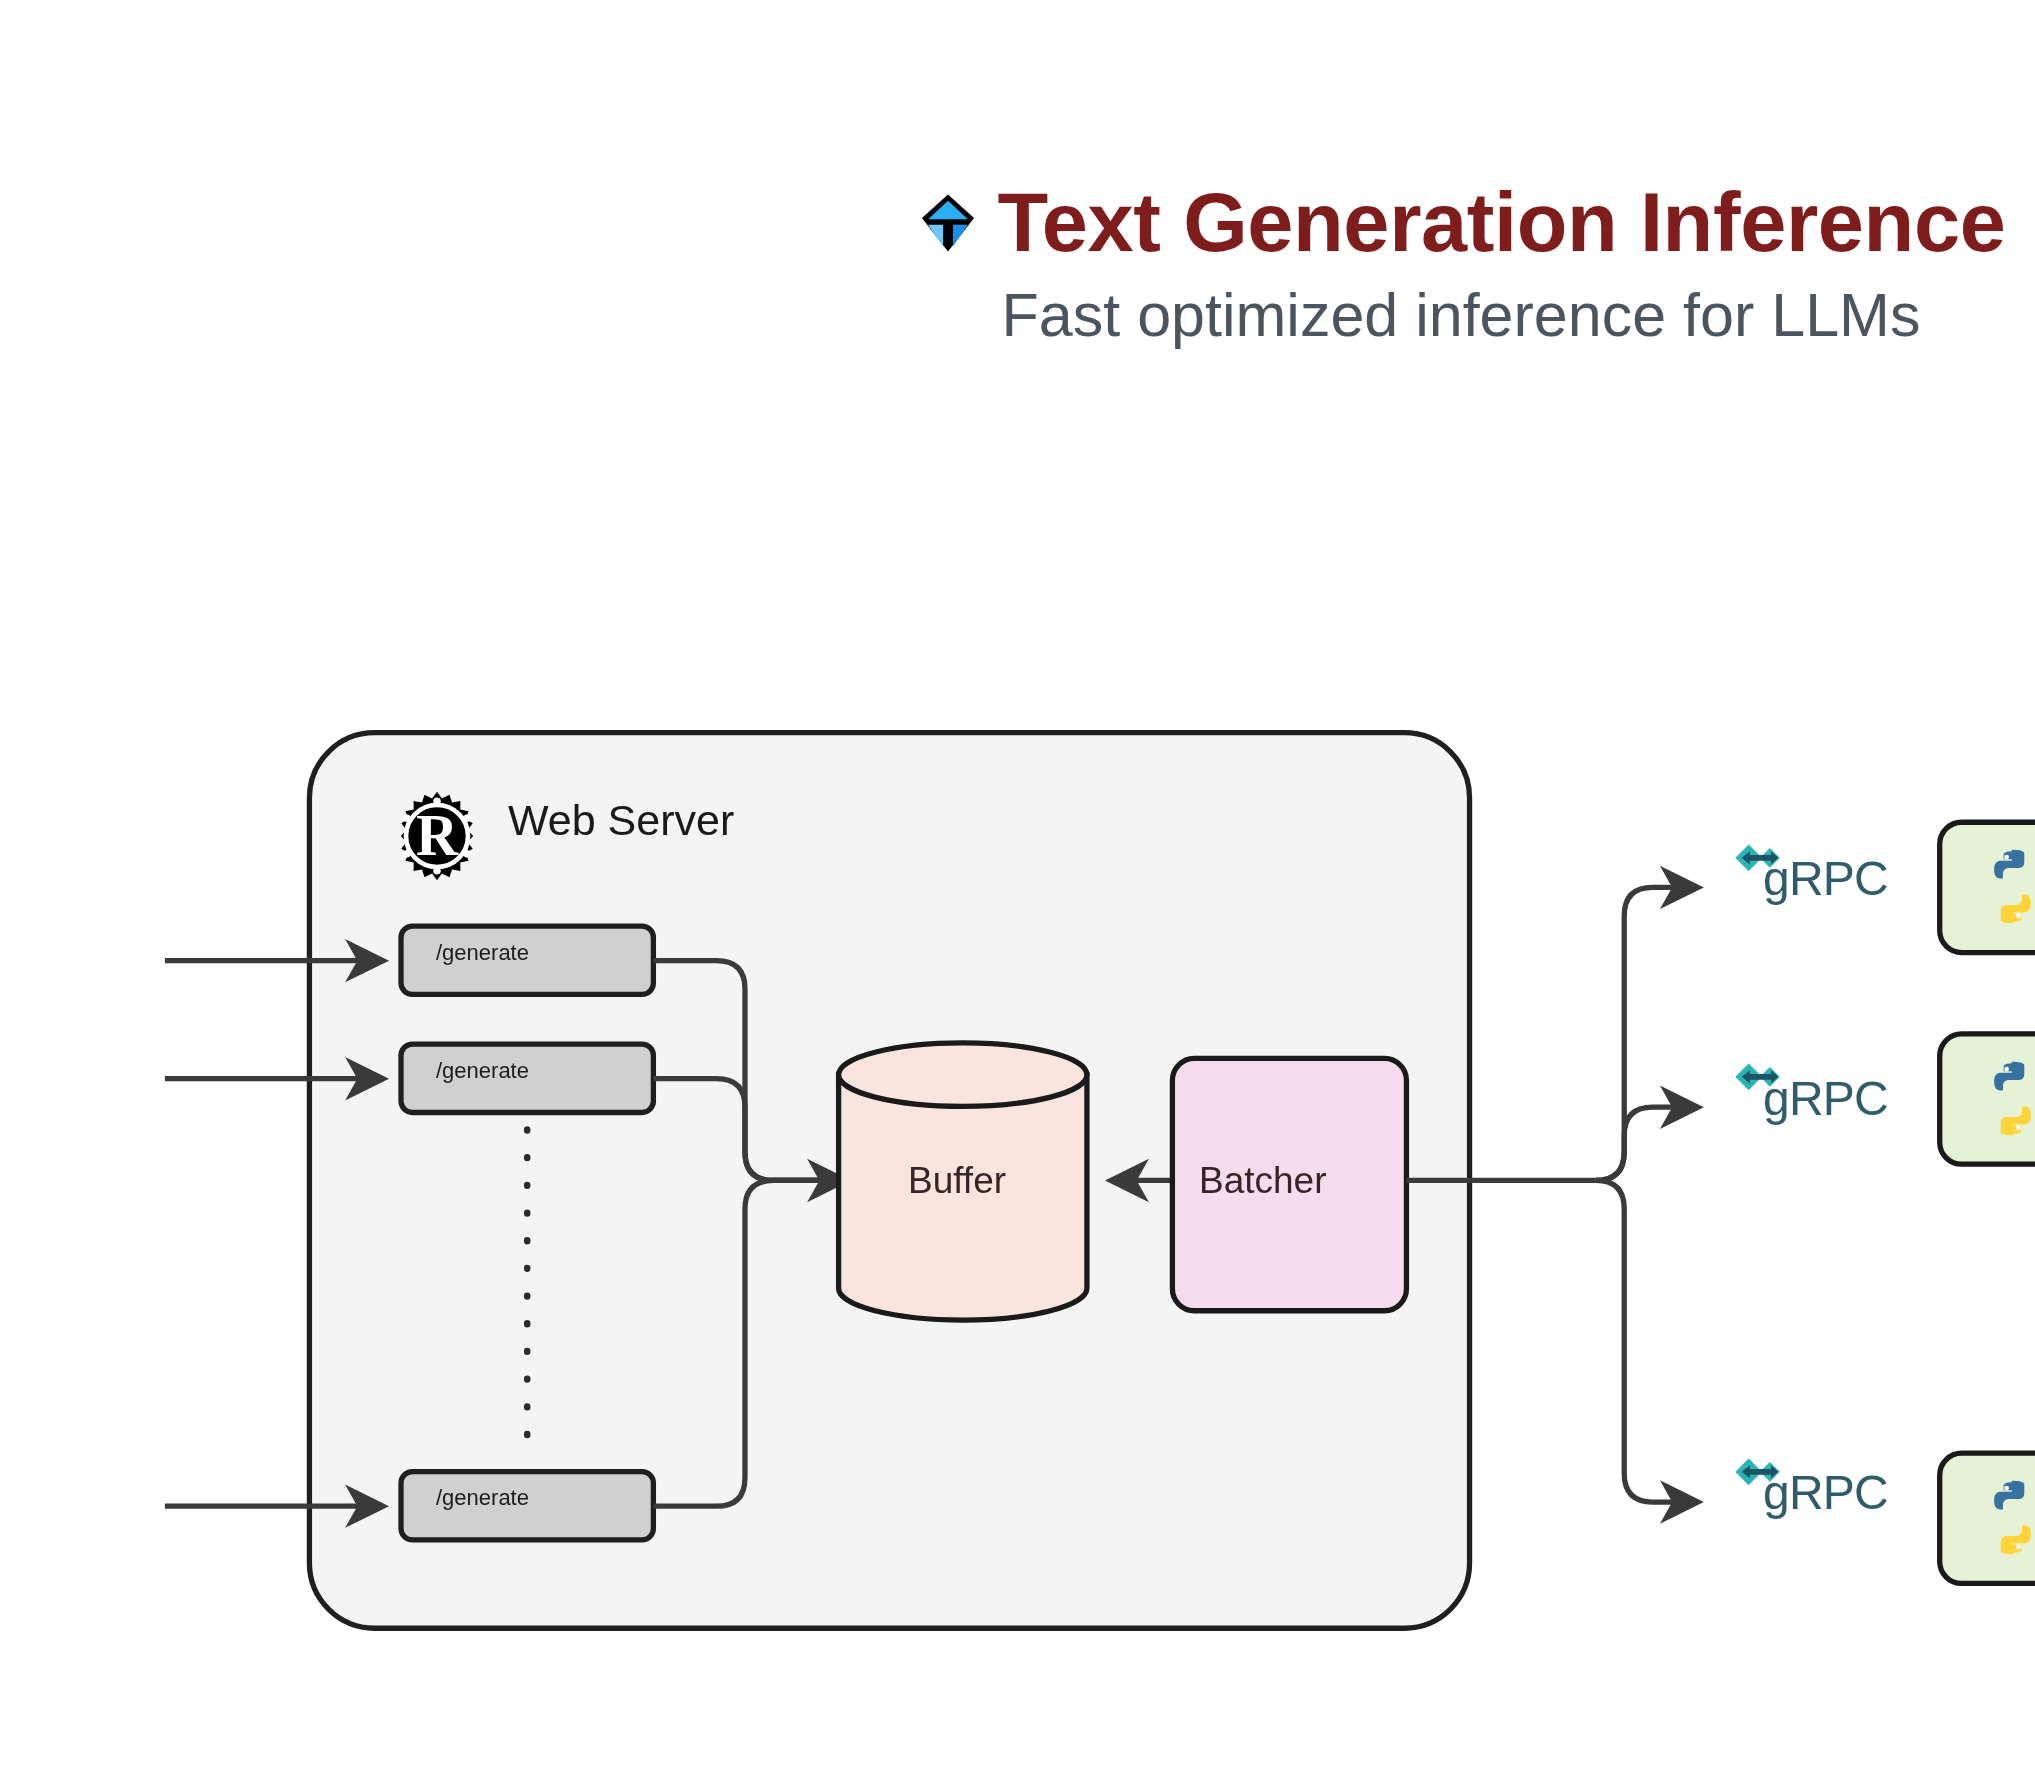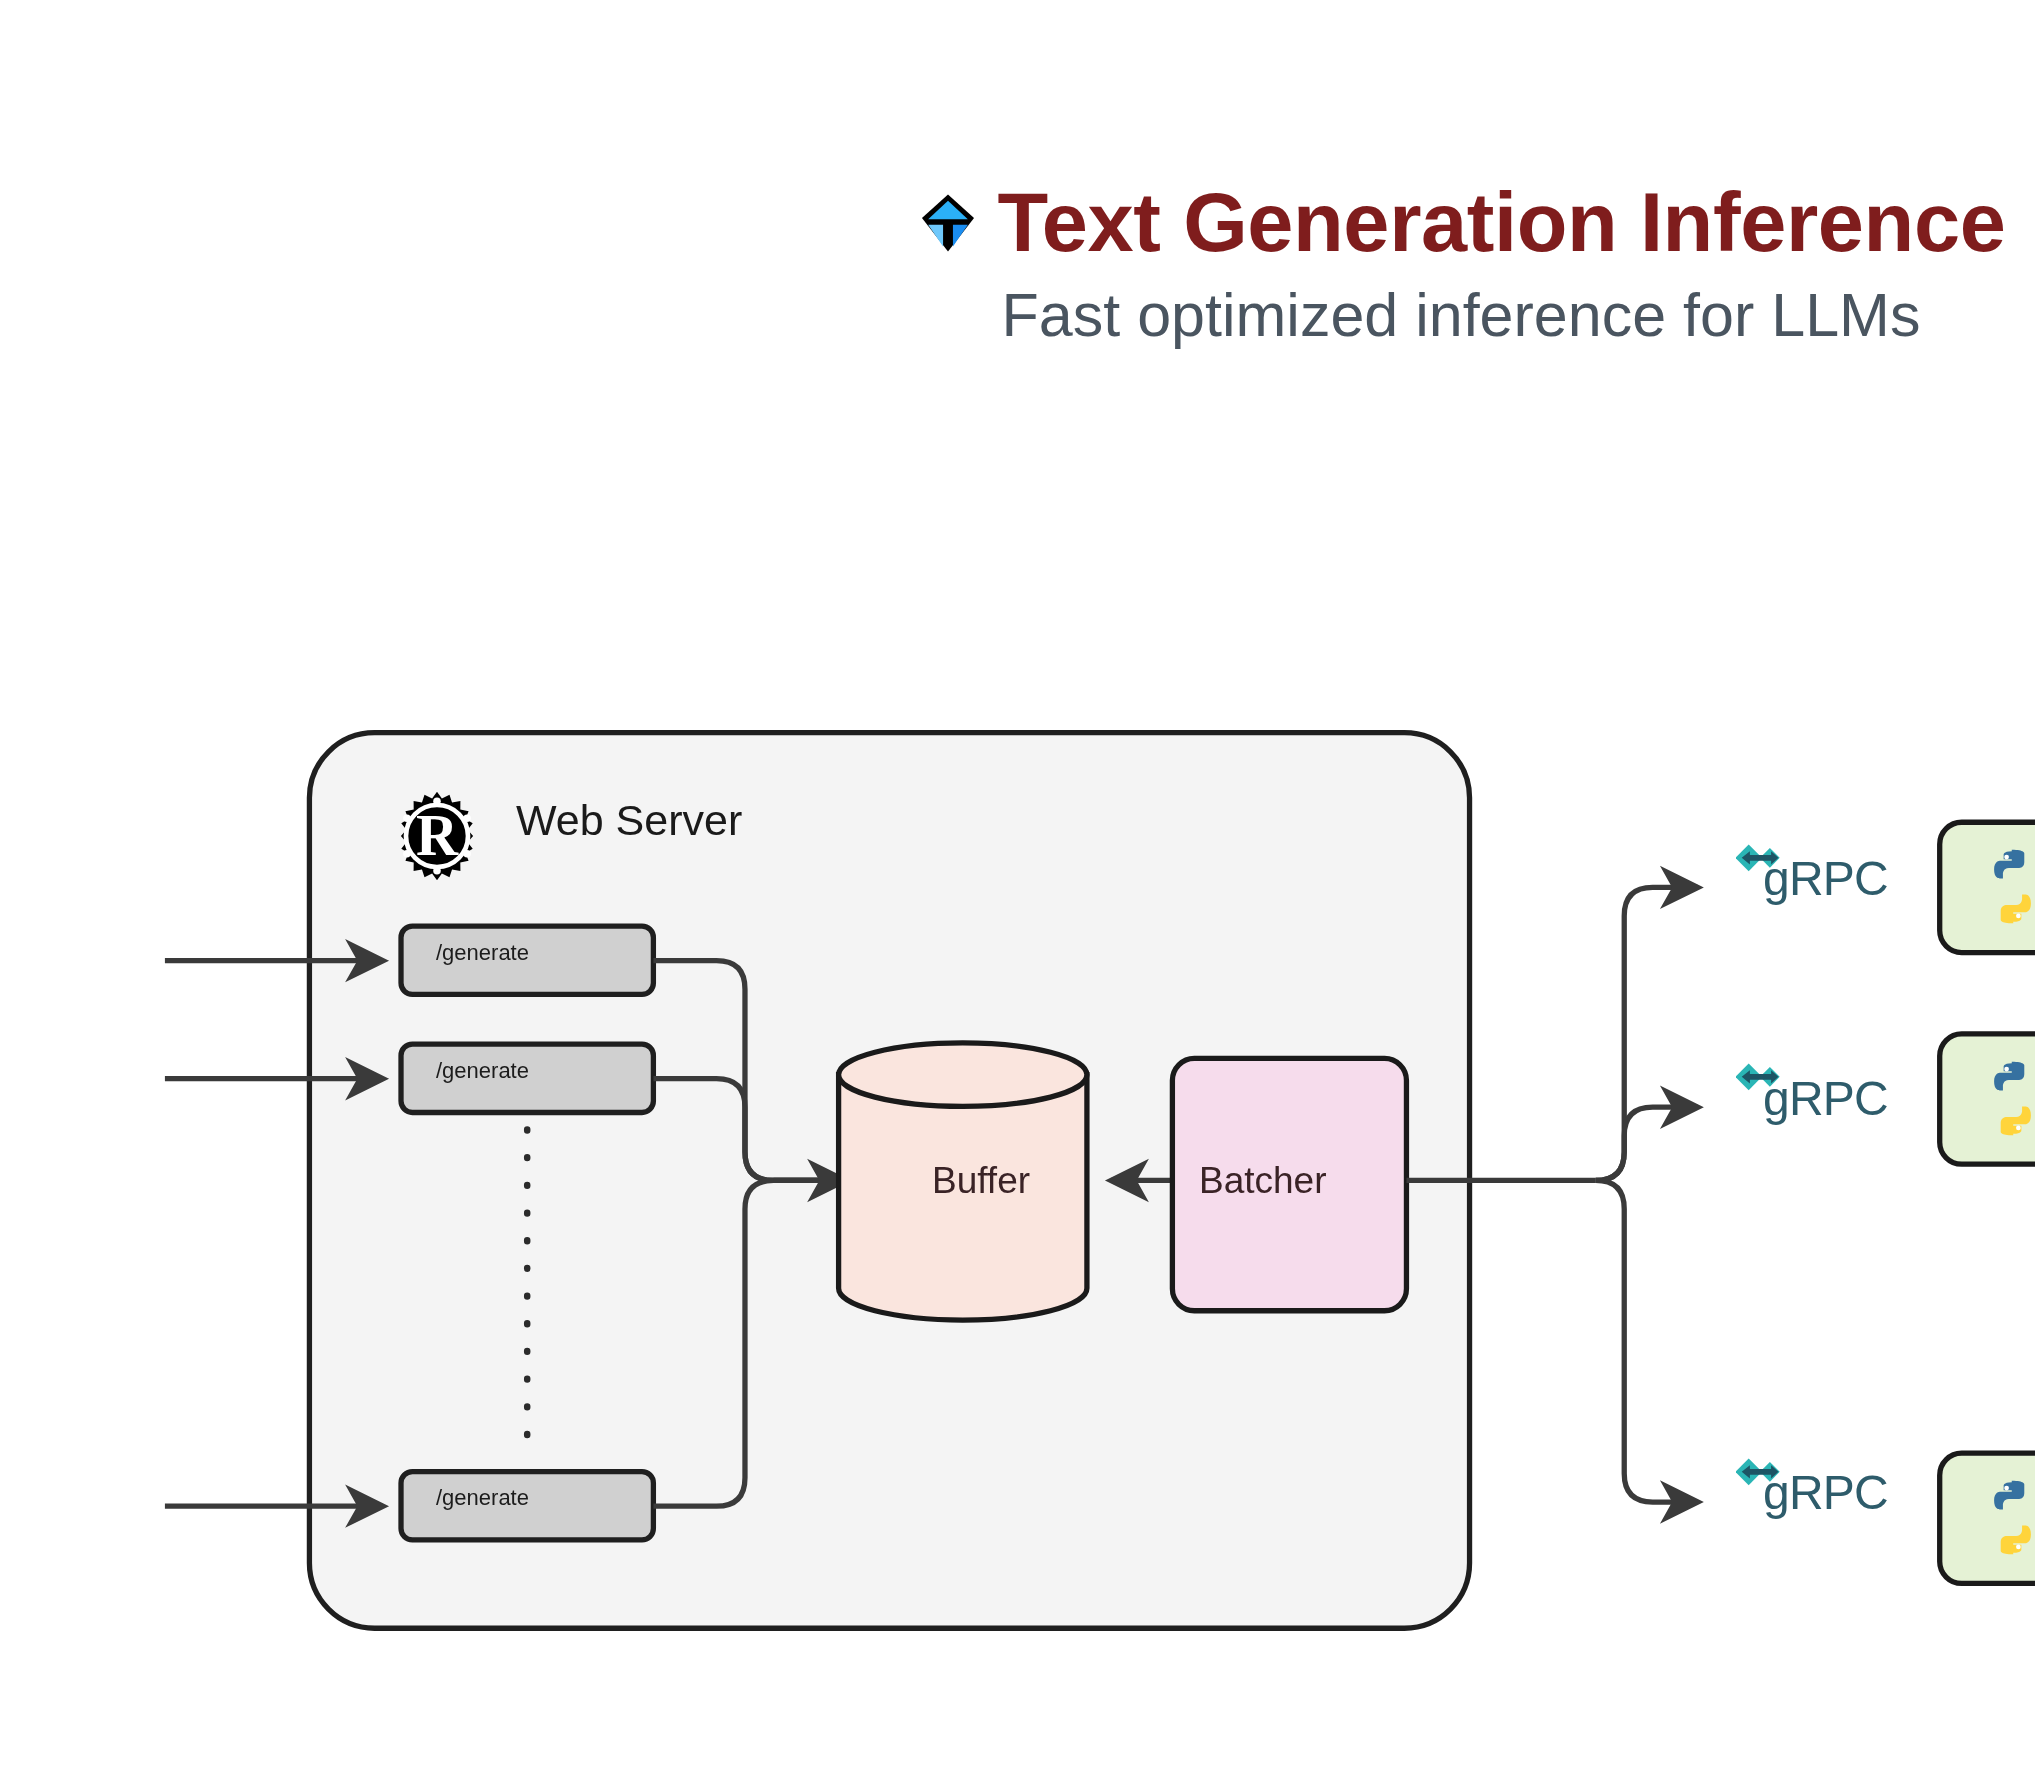--- a/index.html
+++ b/index.html
@@ -120,27 +120,27 @@
       <circle cx="50" cy="50" r="33" fill="none" stroke="#fff" stroke-width="5"></circle>
       <circle cx="50" cy="13" r="4" fill="#fff"></circle>
       <circle cx="50" cy="87" r="4" fill="#fff"></circle>
       <circle cx="18" cy="31" r="4" fill="#fff"></circle>
       <circle cx="82" cy="31" r="4" fill="#fff"></circle>
       <circle cx="18" cy="69" r="4" fill="#fff"></circle>
       <circle cx="82" cy="69" r="4" fill="#fff"></circle>
       <text x="50" y="70" text-anchor="middle" font-family="Liberation Serif, serif" font-size="62" font-weight="bold" fill="#fff">R</text>
     </svg>
   </span>
-  <span class="lbl lbl-webserver" style="left:508px;top:796px;margin-left:8px;">Web Server</span>
+  <span class="lbl lbl-webserver" style="left:508px;top:796px;">Web Server</span>
 
   <span class="lbl lbl-generate" style="left:436px;top:940px;">/generate</span>
   <span class="lbl lbl-generate" style="left:436px;top:1058px;">/generate</span>
   <span class="lbl lbl-generate" style="left:436px;top:1485px;">/generate</span>
 
-  <span class="lbl lbl-buffer" style="left:932px;top:1160px;text-align:center;">Buffer</span>
+  <span class="lbl lbl-buffer" style="left:908px;top:1160px;text-align:center;">Buffer</span>
   <span class="lbl lbl-batcher" style="left:1199px;top:1160px;">Batcher</span>
 
   <span class="icon-abs" style="left:1736px;top:841px;">
     <svg width="49" height="37" viewBox="0 0 120 90">
       <g>
         <rect x="8" y="18" width="46" height="46" transform="rotate(45 31 41)" fill="#2ab5b5"></rect>
         <rect x="66" y="24" width="34" height="34" transform="rotate(45 83 41)" fill="#2ab5b5"></rect>
         <path d="M14,41 L34,25 L34,34 L86,34 L86,25 L104,41 L86,57 L86,48 L34,48 L34,57 Z" fill="#1d5565"></path>
       </g>
     </svg>

